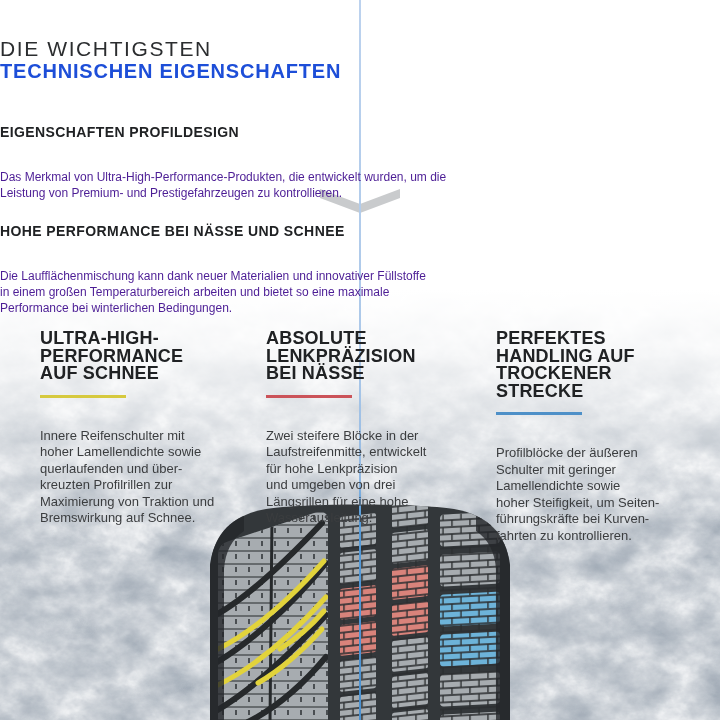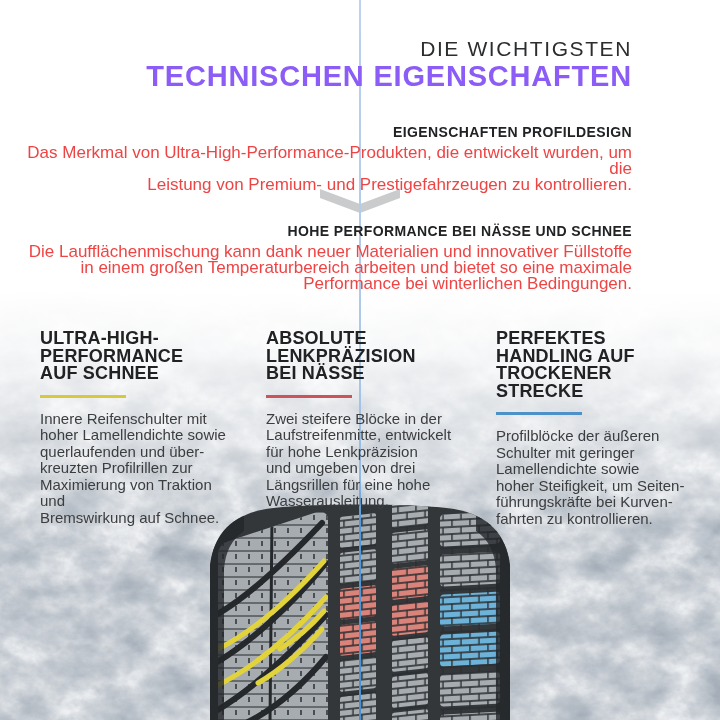--- a/index.html
+++ b/index.html
@@ -12,38 +12,38 @@
     background:linear-gradient(180deg,#ffffff 0%,rgba(255,255,255,0.85) 25%,rgba(255,255,255,0.45) 60%,rgba(255,255,255,0) 100%);}
 
   
   .tire{position:absolute;left:204px;top:497px;z-index:3;}
 
   
   .vline{position:absolute;left:359px;top:0;width:2px;height:720px;z-index:4;
     background:linear-gradient(180deg,#bcd2ee 0%,#abc8e9 50%,#95bae2 66%,#549ad8 72%,#4a90cf 100%);}
 
   .txt{position:absolute;z-index:5;}
-  .center{left:16px;width:616px;text-align:right;}
+  .center{left:0;width:616px;text-align:left;}
   .pre{white-space:pre-line;}
 
   .title1{top:37px;font-size:21px;font-weight:400;letter-spacing:1.6px;color:#2b2d2f;}
-  .title2{top:60px;font-size:29px;font-weight:700;letter-spacing:0.8px;color:#8b5cf6;}
+  .title2{top:60px;font-size:20px;font-weight:700;letter-spacing:0.8px;color:#1d4ed8;}
 
   .sec-h{font-size:14px;font-weight:700;letter-spacing:0.4px;color:#202224;}
-  .sec-b{font-size:17px;color:#ef4444;line-height:16px;}
+  .sec-b{font-size:12px;color:#4c1d95;line-height:16px;margin-top:24px;}
   .sec1-h{top:124px;} .sec1-b{top:145px;}
   .sec2-h{top:223px;} .sec2-b{top:244px;}
 
   .chevron{position:absolute;top:189px;left:320px;z-index:3;}
 
   .feature{position:absolute;top:330px;width:200px;z-index:5;}
   .f1{left:40px;} .f2{left:266px;} .f3{left:496px;}
   .f-h{font-size:18px;font-weight:700;line-height:17.5px;letter-spacing:0.2px;color:#202224;}
   .f-rule{margin-top:12px;width:86px;height:3px;}
-  .f-b{margin-top:13px;font-size:15px;line-height:16.5px;color:#3b3d3f;}
+  .f-b{margin-top:30px;font-size:13px;line-height:16.5px;color:#3b3d3f;}
 </style>
 </head>
 <body>
 
 <div class="canvas">
 
   <svg class="snow-layer" width="720" height="430" viewBox="0 0 720 430">
     <defs>
       <filter id="snowF" x="0" y="0" width="100%" height="100%">
         <feTurbulence type="fractalNoise" baseFrequency="0.02 0.031" numOctaves="5" seed="8" result="n"></feTurbulence>

